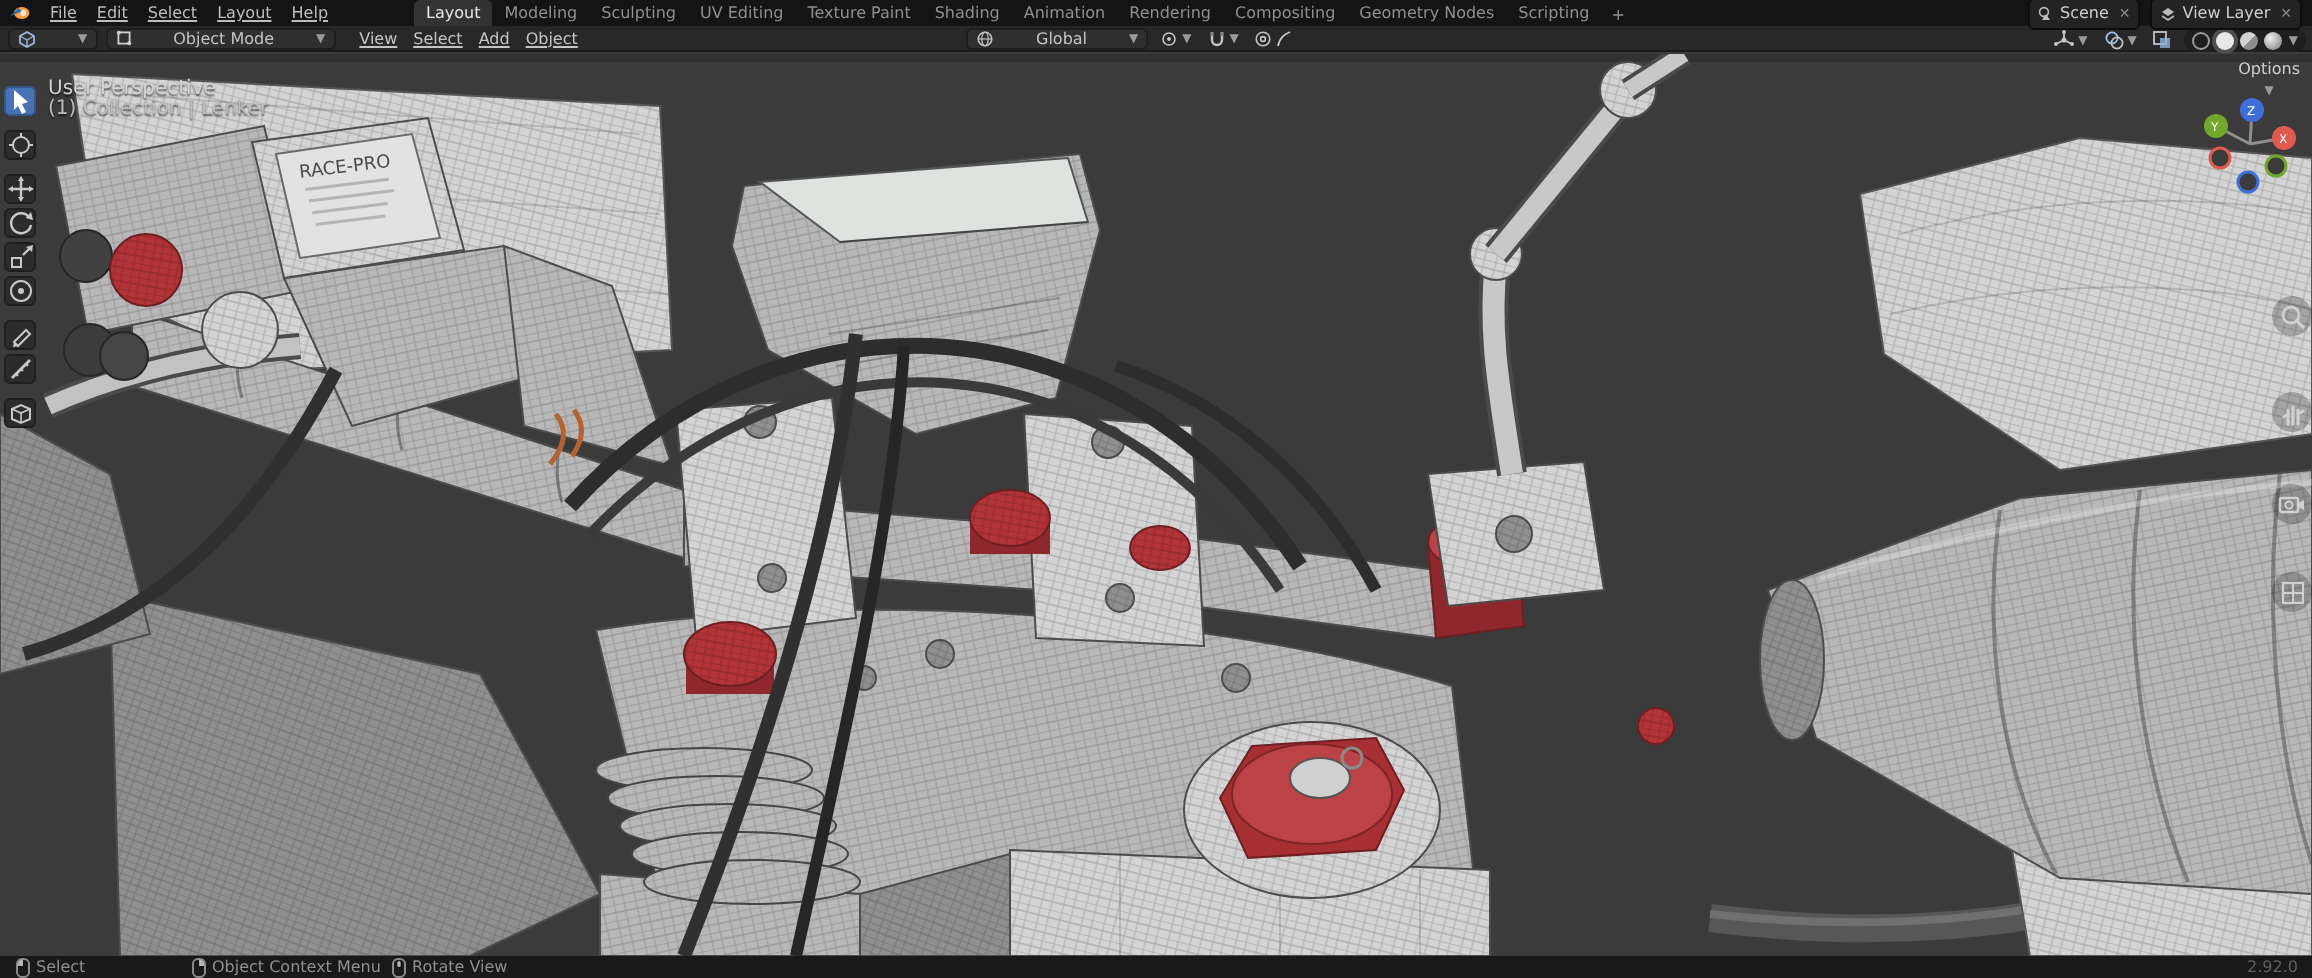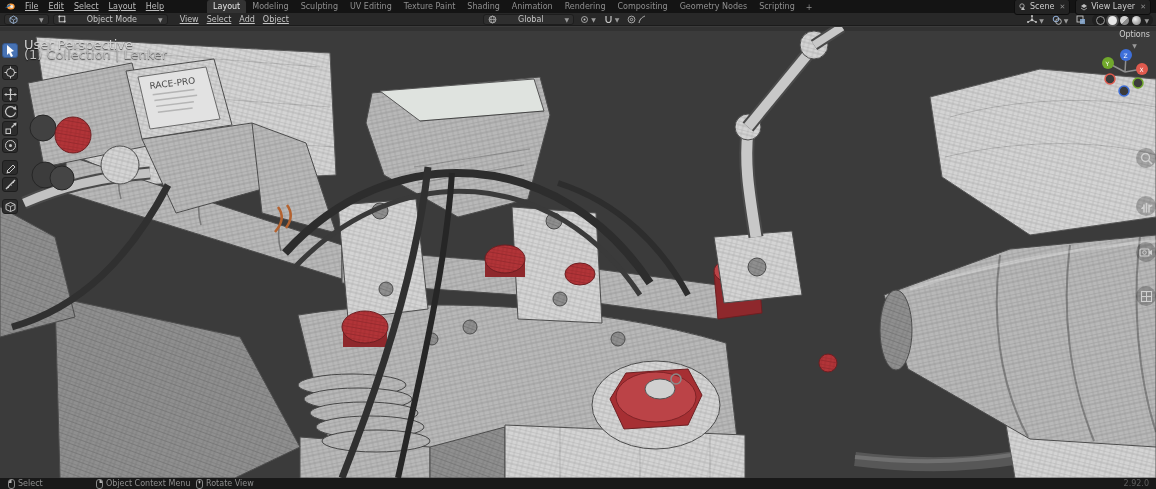--- a/index.html
+++ b/index.html
@@ -45,21 +45,21 @@
     border-radius:6px; padding:1px 4px; height:12px; }
   .sph { width:9px; height:9px; border-radius:50%; }
   .sph.wire { border:1px solid #9a9a9a; background:transparent; }
   .sph.solid { background:#e8e8e8; }
   .sph.active-wrap { box-shadow:0 0 0 2px #4f4f4f; }
   .sph.material { background:linear-gradient(135deg,#d2d2d2 50%,#8d8d8d 50%); }
   .sph.rendered { background:radial-gradient(circle at 35% 35%, #f0f0f0, #787878); }
   
   #viewport { position:absolute; left:0; top:27px; width:1156px; height:451px; background:#3b3b3b; z-index:1; }
   #scene-svg { position:absolute; left:0; top:0; }
-  #vp-overlay-text { position:absolute; left:24px; top:13px; font-size:13px; color:#d2d2d2;
+  #vp-overlay-text { position:absolute; left:24px; top:13px; font-size:10px; color:#d2d2d2;
     text-shadow:0 1px 1px rgba(0,0,0,.6); line-height:10px; z-index:10; }
   #vp-overlay-text .l2 { color:#bdbdbd; }
   #options-btn { position:absolute; right:6px; top:3px; font-size:8px; color:#cfcfcf;
     display:flex; gap:3px; align-items:center; z-index:10;flex-direction:column; }
   
   #toolbar { position:absolute; left:2px; top:16px; display:flex; flex-direction:column; gap:2px; z-index:12; }
   .tgap { height:3px; }
   .tool-btn { width:16px; height:15px; background:#2c2c2c; border:1px solid #1e1e1e;
     border-radius:3px; display:flex; align-items:center; justify-content:center; }
   .tool-btn.active { background:#4772b3; border-color:#35578c; }

